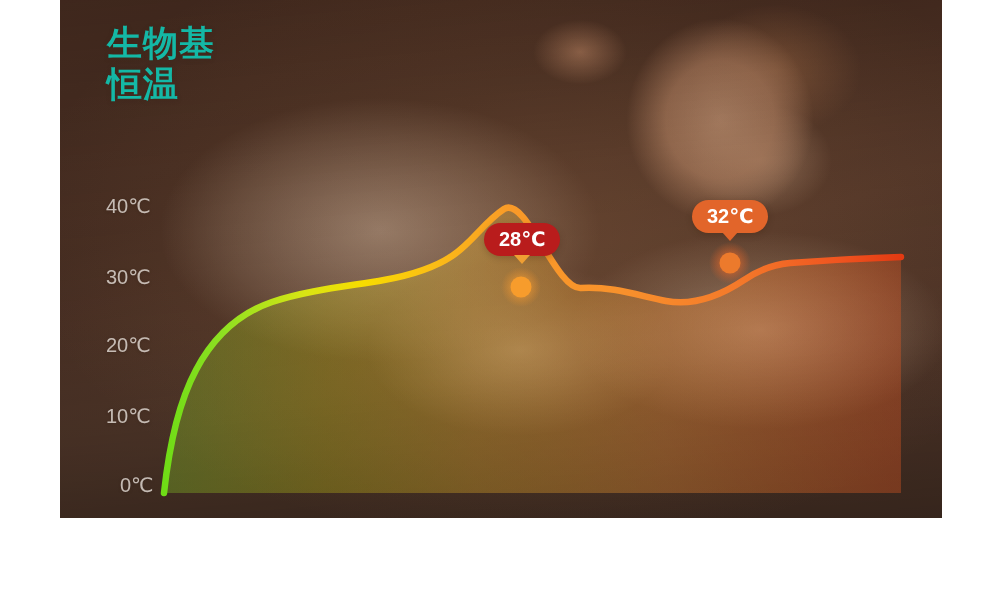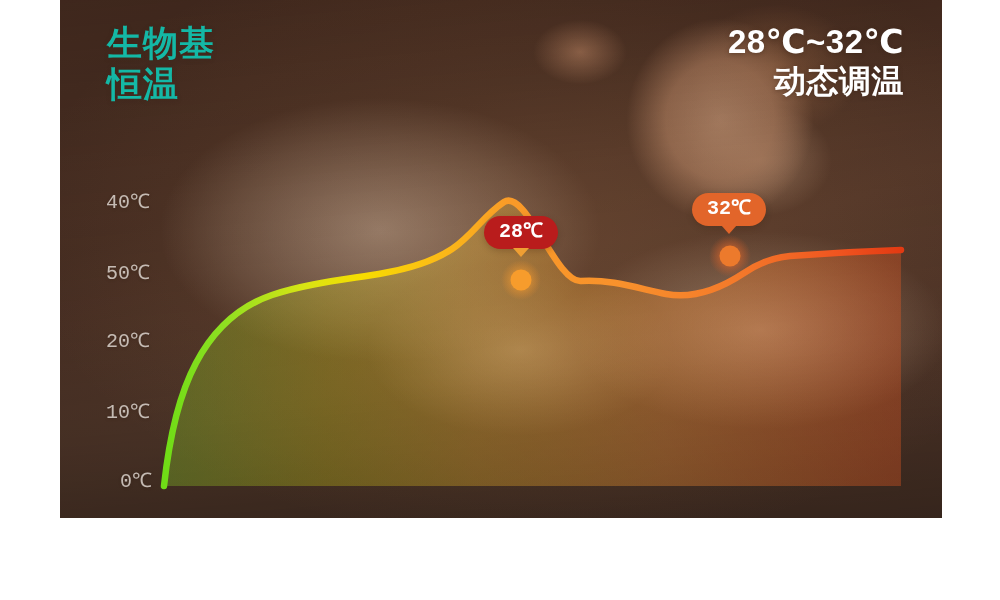--- a/index.html
+++ b/index.html
@@ -94,24 +94,23 @@
     letter-spacing: 0.5px;
     text-shadow: 0 1px 4px rgba(60,38,24,0.45);
   }
   .headline-right .l1 { display:block; font-size: 33px; }
   .headline-right .l2 { display:block; font-size: 32px; }
 
   
   .chart {
     position: absolute;
     left: 0;
-    top: 1px;
+    top: 8px;
     width: 754px;
     height: 518px;
-    font-family: Liberation Mono, monospace;
   }
   .chart svg { display:block; }
 
   .axis-label {
     position: absolute;
     color: rgba(226,219,212,0.82);
     font-size: 20px;
     font-weight: 400;
     text-shadow: 0 1px 3px rgba(50,32,20,0.35);
     white-space: nowrap;
@@ -238,31 +237,27 @@
           <circle cx="461" cy="279" r="10.5" fill="#f79c2c"></circle>
         </g>
 
         <g>
           <circle cx="670" cy="255" r="21" fill="url(#halo2)"></circle>
           <circle cx="670" cy="255" r="10.5" fill="#ec7a2c"></circle>
         </g>
       </svg>
 
       <div class="axis-label" style="left:46px; top:186px;">40℃</div>
-      <div class="axis-label" style="left:46px; top:257px;">50℃</div>
+      <div class="axis-label" style="left:46px; top:257px;">30℃</div>
       <div class="axis-label" style="left:46px; top:325px;">20℃</div>
       <div class="axis-label" style="left:46px; top:396px;">10℃</div>
       <div class="axis-label" style="left:60px; top:465px;">0℃</div>
 
       <div class="tip tip-a" style="left:424px; top:215px;">28℃</div>
       <div class="tip tip-b" style="left:632px; top:192px;">32℃</div>
     </div>
 
     <div class="headline-left">生物基
 恒温</div>
 
-    <div class="headline-right">
-      <span class="l1">28℃~32℃</span>
-      <span class="l2">动态调温</span>
-    </div>
 
   </div>
 </div>
 
 </body></html>

